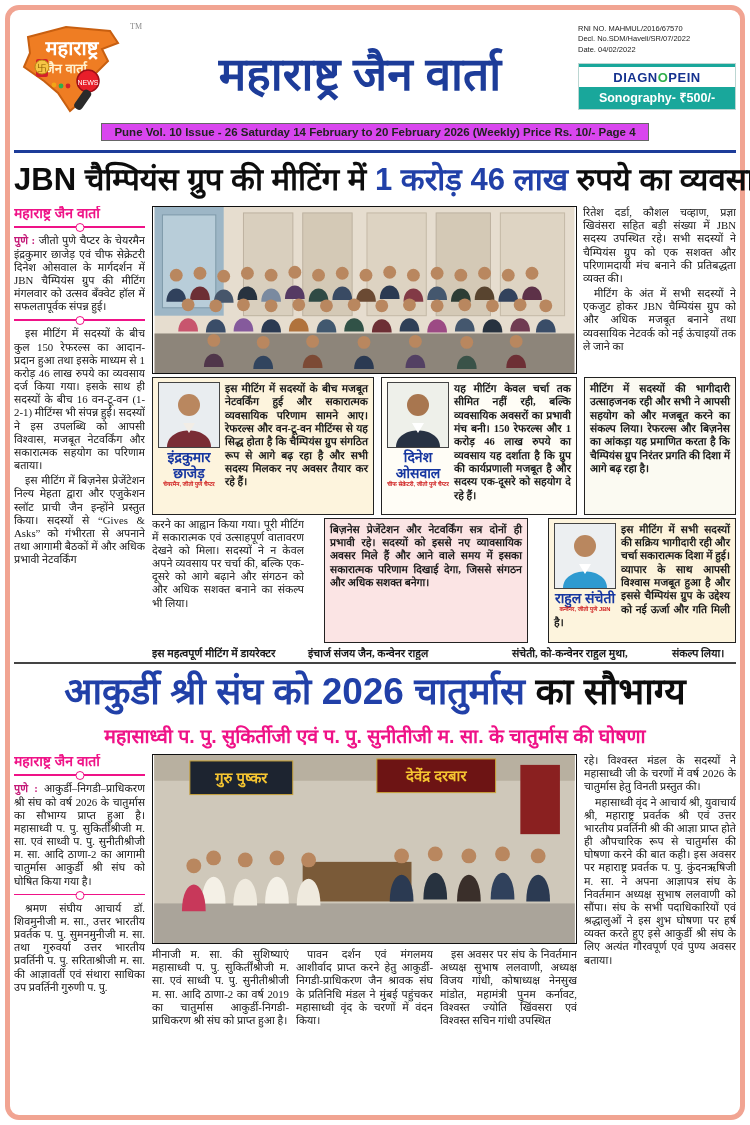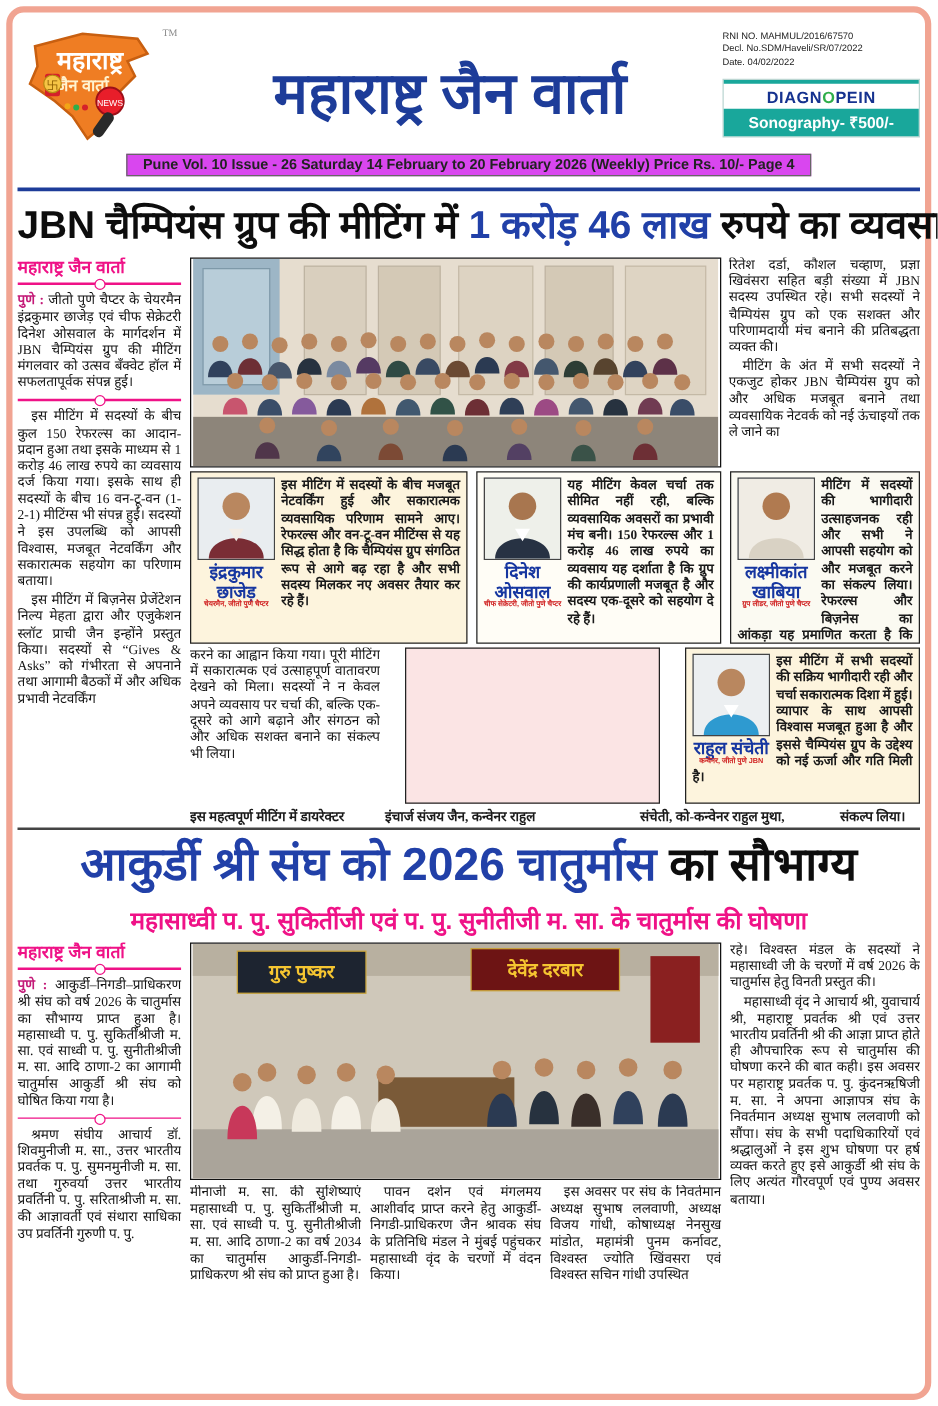--- a/index.html
+++ b/index.html
@@ -232,38 +232,30 @@
               <circle cx="30" cy="22" r="11" fill="#a8764f"></circle>
             <path d="M8 64 C8 42 52 42 52 64 Z" fill="#273243"></path>
               <path d="M24 40 L36 40 L30 50 Z" fill="#ffffff"></path>
           </svg>
           <div class="qname">दिनेश ओसवाल</div>
           <div class="qrole">चीफ सेक्रेटरी, जीतो पुणे चैप्टर</div>
         </div>
         <span>यह मीटिंग केवल चर्चा तक सीमित नहीं रही, बल्कि व्यवसायिक अवसरों का प्रभावी मंच बनी। 150 रेफरल्स और 1 करोड़ 46 लाख रुपये का व्यवसाय यह दर्शाता है कि ग्रुप की कार्यप्रणाली मजबूत है और सदस्य एक-दूसरे को सहयोग दे रहे हैं।</span>
       </div>
       <div class="qbox qb3">
-        <div class="qphoto">
-          <svg viewBox="0 0 60 64">
-            <rect width="60" height="64" fill="#f0ece4"></rect>
-              <circle cx="30" cy="22" r="11" fill="#b07a50"></circle>
-            <path d="M8 64 C8 42 52 42 52 64 Z" fill="#d9d2c4"></path>
-          </svg>
-          <div class="qname">लक्ष्मीकांत खाबिया</div>
-          <div class="qrole">ग्रुप लीडर, जीतो पुणे चैप्टर</div>
-        </div>
         <span>मीटिंग में सदस्यों की भागीदारी उत्साहजनक रही और सभी ने आपसी सहयोग को और मजबूत करने का संकल्प लिया। रेफरल्स और बिज़नेस का आंकड़ा यह प्रमाणित करता है कि चैम्पियंस ग्रुप निरंतर प्रगति की दिशा में आगे बढ़ रहा है।</span>
       </div>
     </div>
 
     <div class="boxrow2">
       <div class="col2txt bodytext">
         <p>करने का आह्वान किया गया। पूरी मीटिंग में सकारात्मक एवं उत्साहपूर्ण वातावरण देखने को मिला। सदस्यों ने न केवल अपने व्यवसाय पर चर्चा की, बल्कि एक-दूसरे को आगे बढ़ाने और संगठन को और अधिक सशक्त बनाने का संकल्प भी लिया।</p>
       </div>
       <div class="qbox qb4">
+        <span>बिज़नेस प्रेजेंटेशन और नेटवर्किंग सत्र दोनों ही प्रभावी रहे। सदस्यों को इससे नए व्यावसायिक अवसर मिले हैं और आने वाले समय में इसका सकारात्मक परिणाम दिखाई देगा, जिससे संगठन और अधिक सशक्त बनेगा।</span>
       </div>
       <div class="qbox qb5">
         <div class="qphoto">
           <svg viewBox="0 0 60 64">
             <rect width="60" height="64" fill="#eceff1"></rect>
               <circle cx="30" cy="22" r="11" fill="#b9875f"></circle>
             <path d="M8 64 C8 42 52 42 52 64 Z" fill="#2e9ad0"></path>
               <path d="M24 40 L36 40 L30 50 Z" fill="#ffffff"></path>
           </svg>
           <div class="qname">राहुल संचेती</div>
@@ -328,21 +320,21 @@
           <use href="#prs2" x="250" y="118" color="#2b3a52"></use>
             <use href="#prs2" x="284" y="116" color="#27323f"></use>
           <use href="#prs2" x="318" y="118" color="#3a2f2a"></use>
             <use href="#prs2" x="352" y="116" color="#30415c"></use>
           <use href="#prs2" x="388" y="118" color="#2b3a52"></use>
         </g>
       </svg>
     </div>
     <div class="botcols bodytext">
       <div class="bc">
-          <p>मीनाजी म. सा. की सुशिष्याएं महासाध्वी प. पु. सुकिर्तींश्रीजी म. सा. एवं साध्वी प. पु. सुनीतीश्रीजी म. सा. आदि ठाणा-2 का वर्ष 2034 का चातुर्मास आकुर्डी-निगडी-प्राधिकरण श्री संघ को प्राप्त हुआ है।</p>
+          <p>मीनाजी म. सा. की सुशिष्याएं महासाध्वी प. पु. सुकिर्तींश्रीजी म. सा. एवं साध्वी प. पु. सुनीतीश्रीजी म. सा. आदि ठाणा-2 का वर्ष 2019 का चातुर्मास आकुर्डी-निगडी-प्राधिकरण श्री संघ को प्राप्त हुआ है।</p>
         </div>
       <div class="bc">
           <p class="indent">पावन दर्शन एवं मंगलमय आशीर्वाद प्राप्त करने हेतु आकुर्डी-निगडी-प्राधिकरण जैन श्रावक संघ के प्रतिनिधि मंडल ने मुंबई पहुंचकर महासाध्वी वृंद के चरणों में वंदन किया।</p>
         </div>
       <div class="bc">
           <p class="indent">इस अवसर पर संघ के निवर्तमान अध्यक्ष सुभाष ललवाणी, अध्यक्ष विजय गांधी, कोषाध्यक्ष नेनसुख मांडोत, महामंत्री पुनम कर्नावट, विश्वस्त ज्योति खिंवसरा एवं विश्वस्त सचिन गांधी उपस्थित</p>
         </div>
     </div>
   </div>
 

